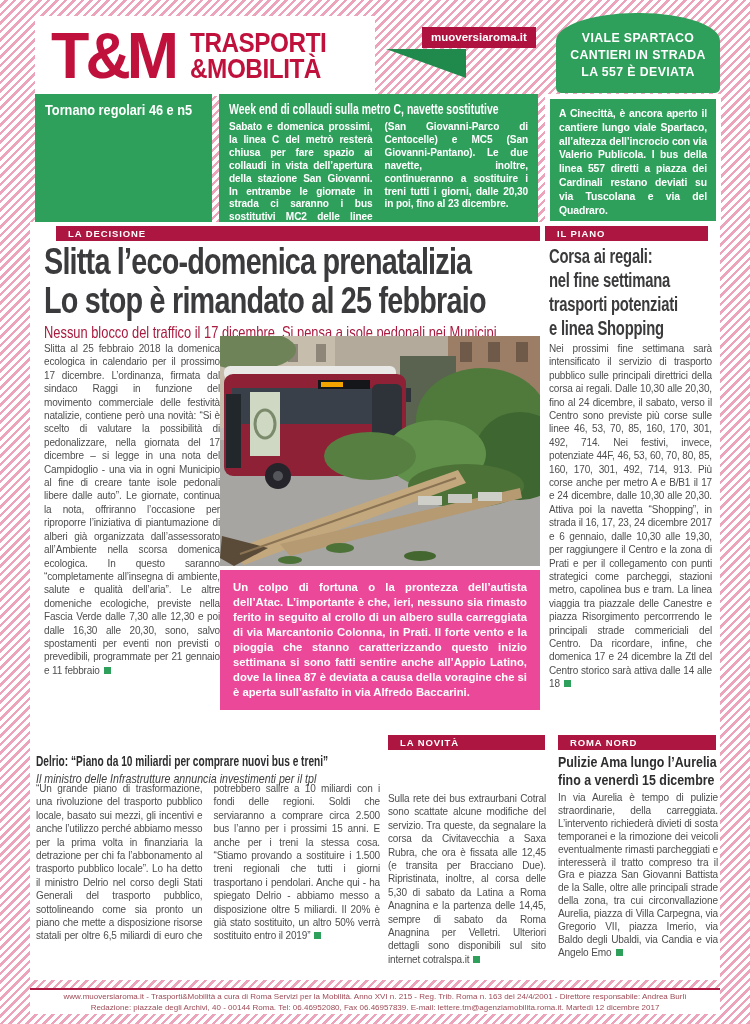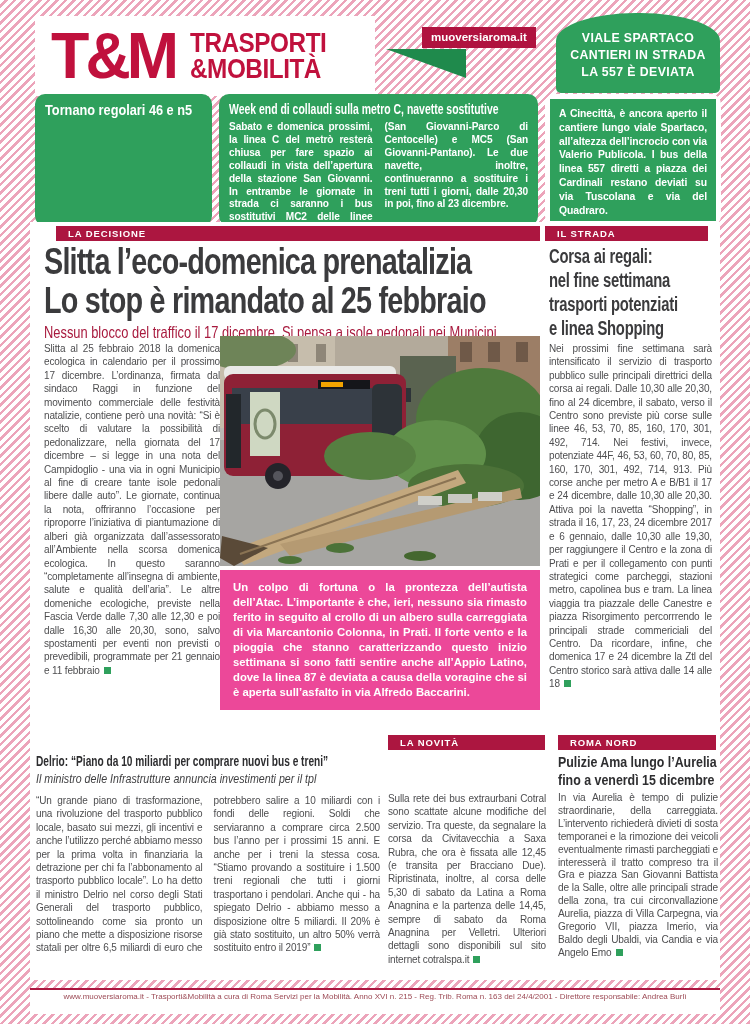--- a/index.html
+++ b/index.html
@@ -14,21 +14,21 @@
   .logo-words{color:#c0113d;font-weight:bold;font-size:27px;line-height:26px;letter-spacing:-0.5px;
     transform:scaleX(0.9);transform-origin:0 50%;white-space:nowrap;}
   .badge{position:absolute;left:386px;top:27px;background:#b0123f;color:#fff;font-size:11.5px;
     font-weight:bold;padding:4px 9px 5px;margin-left:36px;}
   .badge-fold{position:absolute;left:386px;top:49px;width:80px;height:29px;background:#1f8a4c;
     clip-path:polygon(0 0,100% 0,100% 100%);}
   .green-sign{position:absolute;left:556px;top:13px;width:164px;height:80px;background:#2fa05c;
     border-radius:80px 80px 5px 5px / 28px 28px 5px 5px;color:#fff;text-align:center;
     padding-top:17px;box-sizing:border-box;font-weight:bold;font-size:12.3px;line-height:17px;letter-spacing:0.4px;}
   
-  .nbox{position:absolute;top:94px;height:132px;background:#2fa05c;color:#fff;box-sizing:border-box;padding:7px 10px;border-radius:10px;}
+  .nbox{position:absolute;top:94px;height:132px;background:#2fa05c;color:#fff;box-sizing:border-box;padding:7px 10px;}
   .nbox1{left:35px;width:177px;}
   .nbox2{left:219px;width:319px;}
   .nbox3{left:545px;width:176px;background:#fff;padding:5px;}
   .nbox3-inner{background:#2fa05c;width:100%;height:100%;box-sizing:border-box;padding:8px 9px;}
   .nbox-title{font-weight:bold;font-size:15px;margin-bottom:4px;white-space:nowrap;
     transform:scaleX(0.85);transform-origin:0 0;}
   .nbox2 .nbox-title{font-size:14.5px;transform:scaleX(0.72);}
   .nbox-body{font-weight:bold;font-size:10.1px;line-height:12.9px;text-align:justify;letter-spacing:-0.1px;}
   .nbox2 .nbox-body{column-count:2;column-gap:12px;}
   .nbox3 .nbox-body{font-size:10.4px;line-height:13.8px;}
@@ -52,21 +52,21 @@
   .p-h div{transform:scaleX(0.74);transform-origin:0 0;white-space:nowrap;}
   .p-body{left:519px;top:120px;width:163px;}
   
   .b1-kicker{left:18px;top:513px;width:324px;}
   .b2-kicker{left:358px;top:513px;width:157px;}
   .b3-kicker{left:528px;top:513px;width:158px;}
   .b1-h{left:6px;top:531px;color:#2e2e30;font-weight:bold;font-size:14.5px;white-space:nowrap;
     transform:scaleX(0.7);transform-origin:0 0;}
   .b1-sub{left:6px;top:549px;color:#3f3f41;font-style:italic;font-size:13px;white-space:nowrap;
     transform:scaleX(0.82);transform-origin:0 0;}
-  .b1-body{left:6px;top:572px;width:344px;column-count:2;column-gap:11px;}
+  .b1-body{left:6px;top:560px;width:344px;column-count:2;column-gap:11px;}
   .b-h2{color:#2e2e30;font-weight:bold;font-size:15.5px;line-height:17.5px;}
   .b-h2 div{transform:scaleX(0.8);transform-origin:0 0;white-space:nowrap;}
   .b2-h{left:358px;top:531px;}
   .b3-h{left:528px;top:531px;}
   .b2-body{left:358px;top:570px;width:158px;}
   .b3-body{left:528px;top:570px;width:160px;font-size:10.1px;line-height:12.9px;}
   .endmark{display:inline-block;width:7px;height:7px;background:#2fa05c;margin-left:4px;}
   
   .footer{position:absolute;left:30px;top:988px;width:690px;height:26px;background:#fff;
     border-top:2px solid #ac1640;text-align:center;color:#9c4a55;font-size:8px;line-height:10.5px;
@@ -160,21 +160,21 @@
           <rect x="228" y="158" width="24" height="9" fill="#c8c8c2"></rect>
           <rect x="258" y="156" width="24" height="9" fill="#cfcfc9"></rect>
         <ellipse cx="120" cy="212" rx="14" ry="5" fill="#4c7238"></ellipse>
           <ellipse cx="200" cy="220" rx="16" ry="5" fill="#44672f"></ellipse>
           <ellipse cx="70" cy="224" rx="12" ry="4" fill="#4c7238"></ellipse>
       </svg>
     </div>
 
     <div class="caption">Un colpo di fortuna o la prontezza dell’autista dell’Atac. L’importante è che, ieri, nessuno sia rimasto ferito in seguito al crollo di un albero sulla carreggiata di via Marcantonio Colonna, in Prati. Il forte vento e la pioggia che stanno caratterizzando questo inizio settimana si sono fatti sentire anche all’Appio Latino, dove la linea 87 è deviata a causa della voragine che si è aperta sull’asfalto in via Alfredo Baccarini.</div>
 
-    <div class="kicker p-kicker">IL STRADA</div>
+    <div class="kicker p-kicker">IL PIANO</div>
     <div class="p-h">
       <div>Corsa ai regali:</div>
       <div>nel fine settimana</div>
       <div>trasporti potenziati</div>
       <div>e linea Shopping</div>
     </div>
     <div class="p-body body-txt"><span>Nei prossimi fine settimana sarà intensificato il servizio di trasporto pubblico sulle principali direttrici della corsa ai regali. Dalle 10,30 alle 20,30, fino al 24 dicembre, il sabato, verso il Centro sono previste più corse sulle linee 46, 53, 70, 85, 160, 170, 301, 492, 714. Nei festivi, invece, potenziate 44F, 46, 53, 60, 70, 80, 85, 160, 170, 301, 492, 714, 913. Più corse anche per metro A e B/B1 il 17 e 24 dicembre, dalle 10,30 alle 20,30. Attiva poi la navetta “Shopping”, in strada il 16, 17, 23, 24 dicembre 2017 e 6 gennaio, dalle 10,30 alle 19,30, per raggiungere il Centro e la zona di Prati e per il collegamento con punti strategici come parcheggi, stazioni metro, capolinea bus e tram. La linea viaggia tra piazzale delle Canestre e piazza Risorgimento percorrrendo le principali strade commericiali del Centro. Da ricordare, infine, che domenica 17 e 24 dicembre la Ztl del Centro storico sarà attiva dalle 14 alle 18</span><span class="endmark"></span></div>
 
     <div class="kicker b2-kicker">LA NOVITÀ</div>
     <div class="kicker b3-kicker">ROMA NORD</div>
@@ -188,15 +188,16 @@
     <div class="b-h2 b3-h">
       <div>Pulizie Ama lungo l’Aurelia</div>
       <div>fino a venerdì 15 dicembre</div>
     </div>
     <div class="b3-body body-txt"><span>In via Aurelia è tempo di pulizie straordinarie, della carreggiata. L’intervento richiederà divieti di sosta temporanei e la rimozione dei veicoli eventualmente rimasti parcheggiati e interesserà il tratto compreso tra il Gra e piazza San Giovanni Battista de la Salle, oltre alle principali strade della zona, tra cui circonvallazione Aurelia, piazza di Villa Carpegna, via Gregorio VII, piazza Imerio, via Baldo degli Ubaldi, via Candia e via Angelo Emo</span><span class="endmark"></span></div>
 
   </div>
 
   <div class="footer">
     <div>www.muoversiaroma.it - Trasporti&amp;Mobilità a cura di Roma Servizi per la Mobilità. Anno XVI n. 215 - Reg. Trib. Roma n. 163 del 24/4/2001 - Direttore responsabile: Andrea Burlì</div>
+    <div>Redazione: piazzale degli Archivi, 40 - 00144 Roma. Tel: 06.46952080, Fax 06.46957839. E-mail: lettere.tm@agenziamobilita.roma.it. Martedì 12 dicembre 2017</div>
   </div>
 
 </div>
 
 </body></html>

